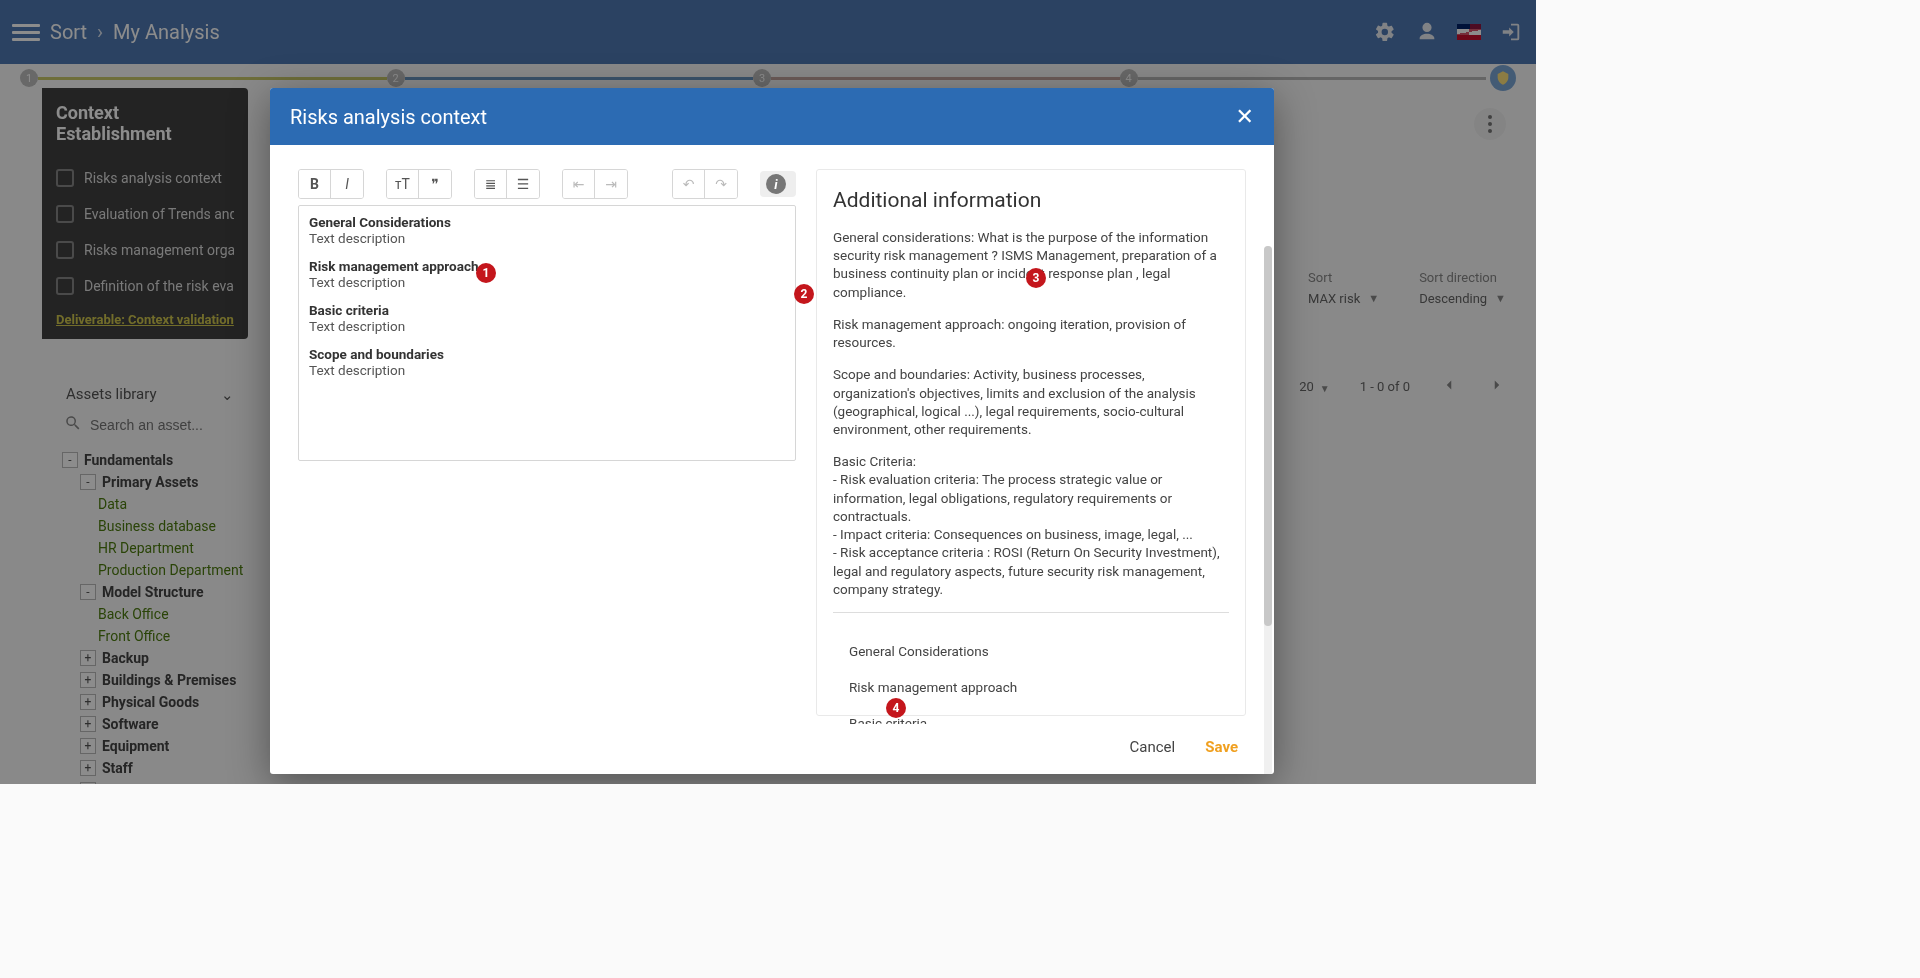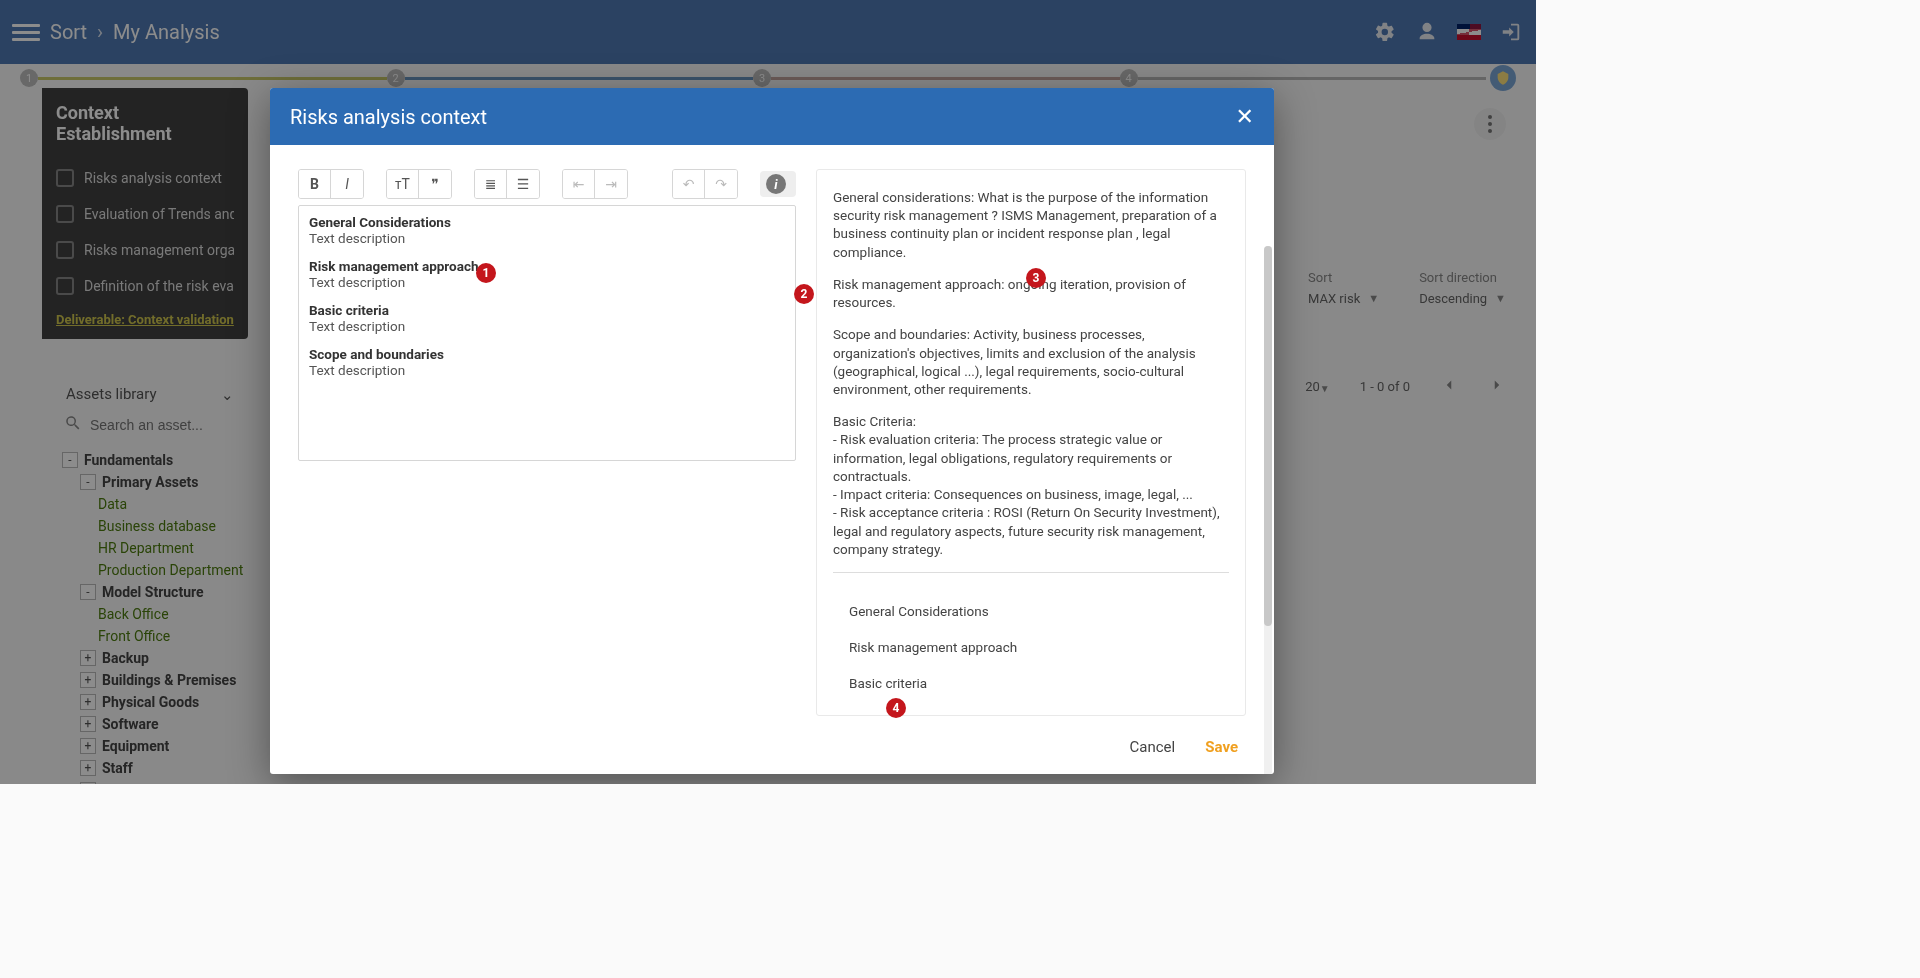--- a/index.html
+++ b/index.html
@@ -43,21 +43,21 @@
 .right-col { flex:1; position:relative; padding: 20px 30px; }
 .rc-header { display:flex; align-items:center; justify-content:flex-end;}
 .vdots { width:32px; height:32px; border-radius:50%; background:#f1f1f1; display:flex; flex-direction:column; align-items:center; justify-content:center; gap:3px; cursor:pointer;}
 .vdots span{width:4px;height:4px;border-radius:50%;background:#777;}
 .filters { display:flex; gap:40px; justify-content:flex-end; margin-top:130px; color:#666; font-size:13px;}
 .filters .f { display:flex; flex-direction:column; gap:6px;}
 .filters .f .lbl{font-size:13px; color:#888;}
 .filters .f .val{display:flex; align-items:center; gap:8px;}
 .filters .f .arr{color:#888; font-size:11px;}
 .pager { display:flex; align-items:center; gap:30px; justify-content:flex-end; margin-top:70px; color:#666; font-size:13px;}
-.pager .sel{display:flex; align-items:flex-end; }
+.pager .sel{display:flex; align-items:flex-end; gap:6px;}
 .pager .nav svg{fill:#888;}
 
 .dim-overlay { position:absolute; inset:0; background:rgba(0,0,0,.45); }
 
 .modal { position:absolute; top:88px; left:270px; width:1004px; height:686px; background:#fff; border-radius:3px; box-shadow:0 10px 40px rgba(0,0,0,.4); display:flex; flex-direction:column; overflow:hidden;}
 .modal-hd { background:#2c6bb3; color:#fff; padding:16px 20px; display:flex; align-items:center; justify-content:space-between;}
 .modal-hd h2{font-size:20px; font-weight:400;}
 .modal-hd .close{cursor:pointer; font-size:22px;}
 .modal-body { flex:1; padding:24px 28px 8px 28px; overflow:auto; display:flex; gap:20px; }
 .editor-col { flex:1.05; }
@@ -329,20 +329,21 @@
         <div class="sec-body">Text description</div>
         <div class="sec-title">Risk management approach</div>
         <div class="sec-body">Text description</div>
         <div class="sec-title">Basic criteria</div>
         <div class="sec-body">Text description</div>
         <div class="sec-title">Scope and boundaries</div>
         <div class="sec-body">Text description</div>
       </div>
     </div>
     <div class="info-col">
+      <h3>Additional information</h3>
       <p>General considerations: What is the purpose of the information security risk management ? ISMS Management, preparation of a business continuity plan or incident response plan , legal compliance.</p>
       <p>Risk management approach: ongoing iteration, provision of resources.</p>
       <p>Scope and boundaries: Activity, business processes, organization's objectives,  limits and exclusion of the analysis (geographical, logical ...), legal requirements, socio-cultural environment, other requirements.</p>
       <p style="white-space:pre-line">Basic Criteria:
 - Risk evaluation criteria: The process strategic value or information, legal obligations, regulatory requirements or contractuals.
 - Impact criteria:  Consequences on business, image, legal, ...
 - Risk acceptance criteria : ROSI (Return On Security Investment), legal and regulatory aspects, future security risk management, company strategy.</p>
       <div class="divider"></div>
       <div class="link-item">General Considerations</div>
       <div class="link-item">Risk management approach</div>

